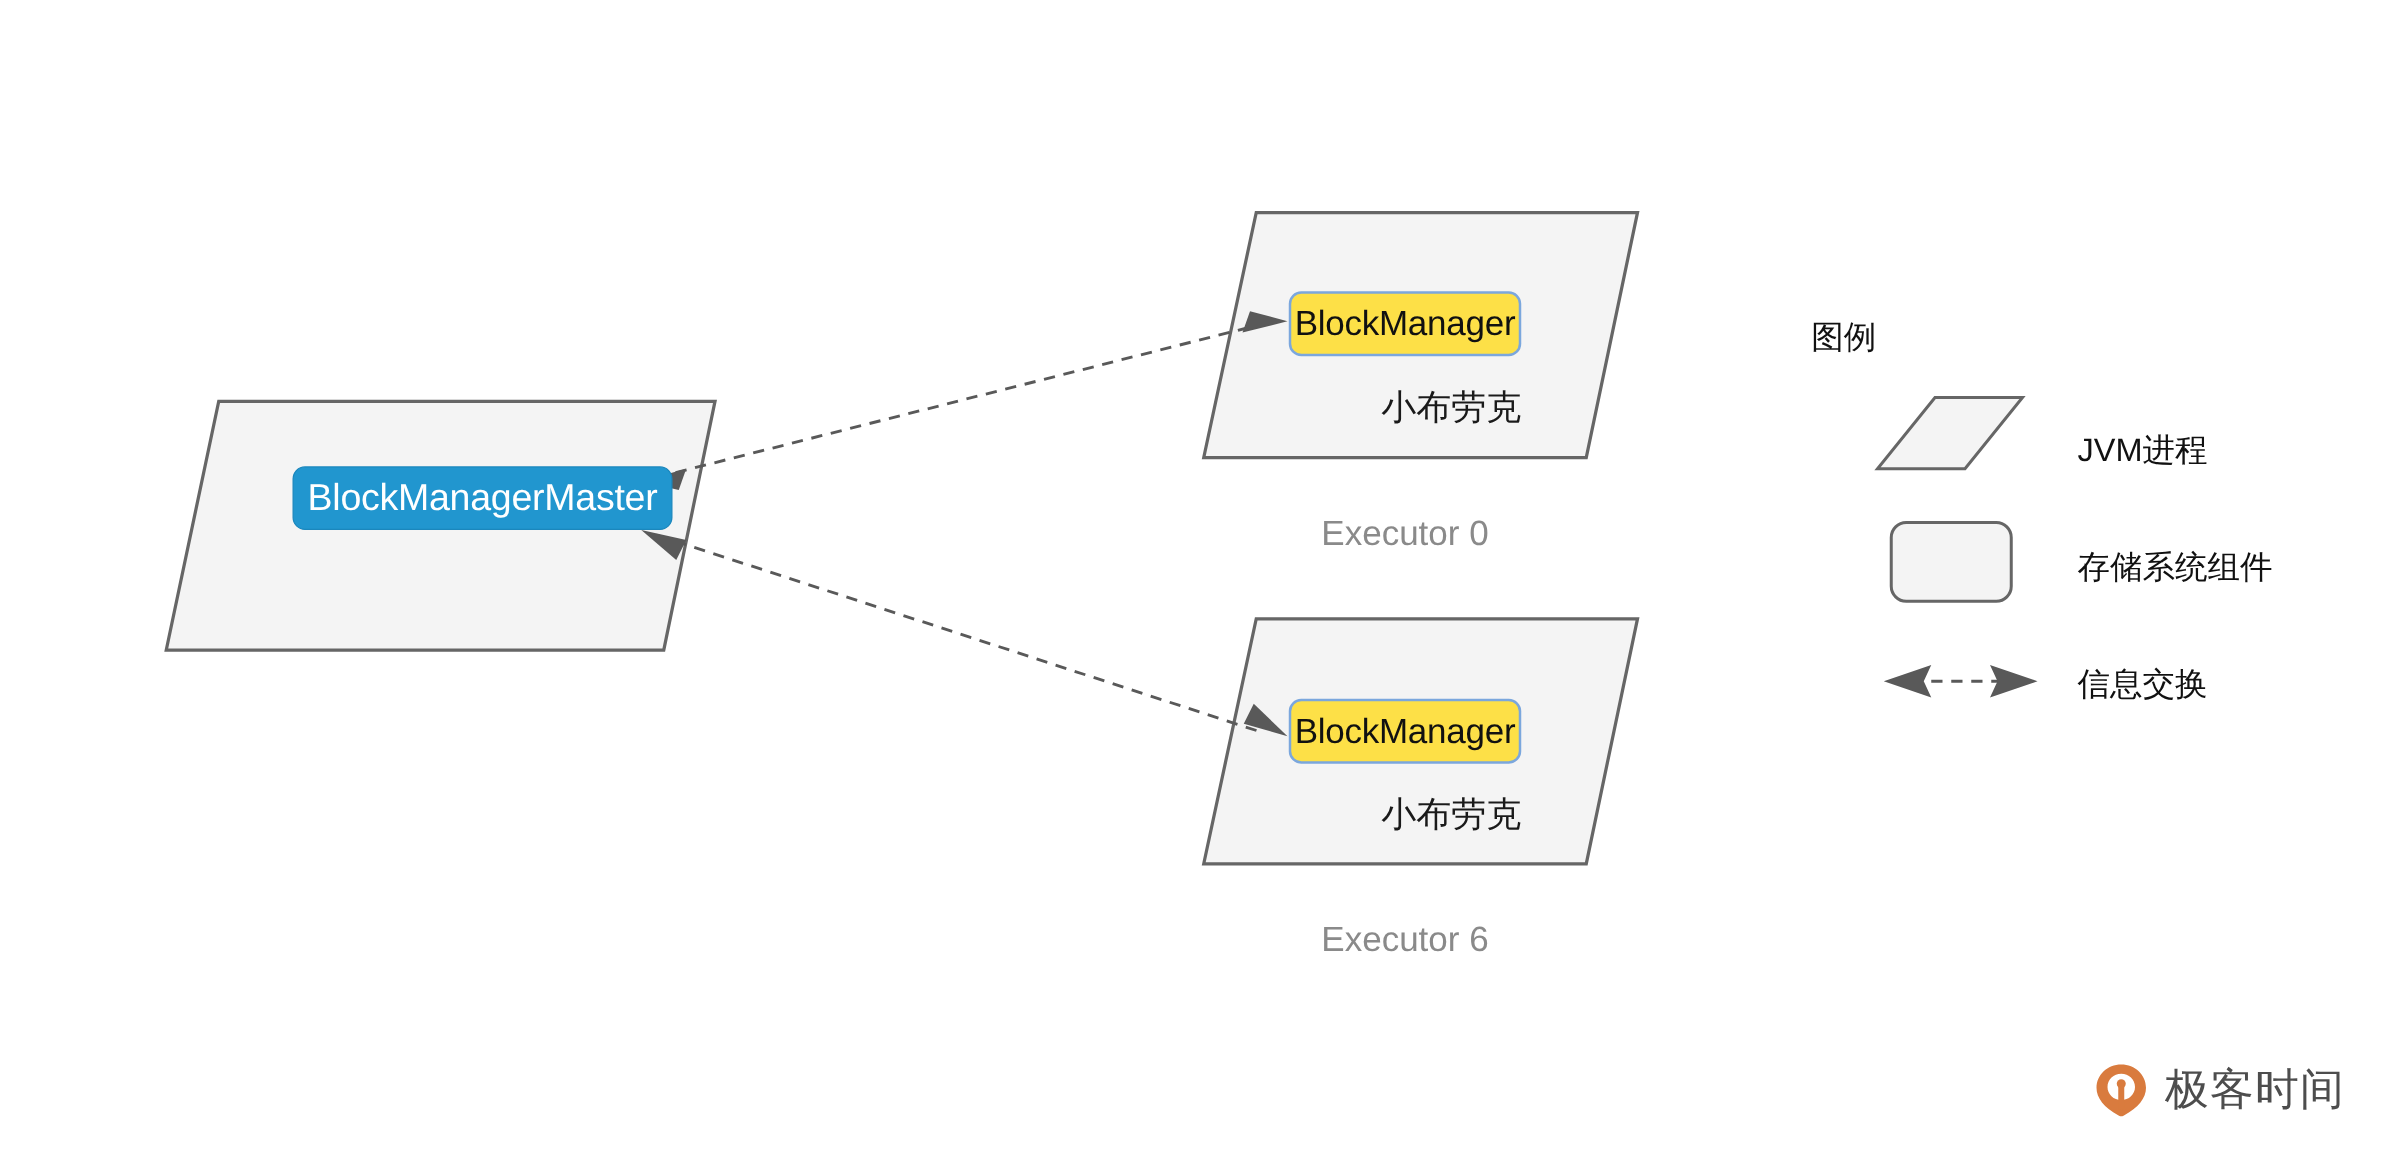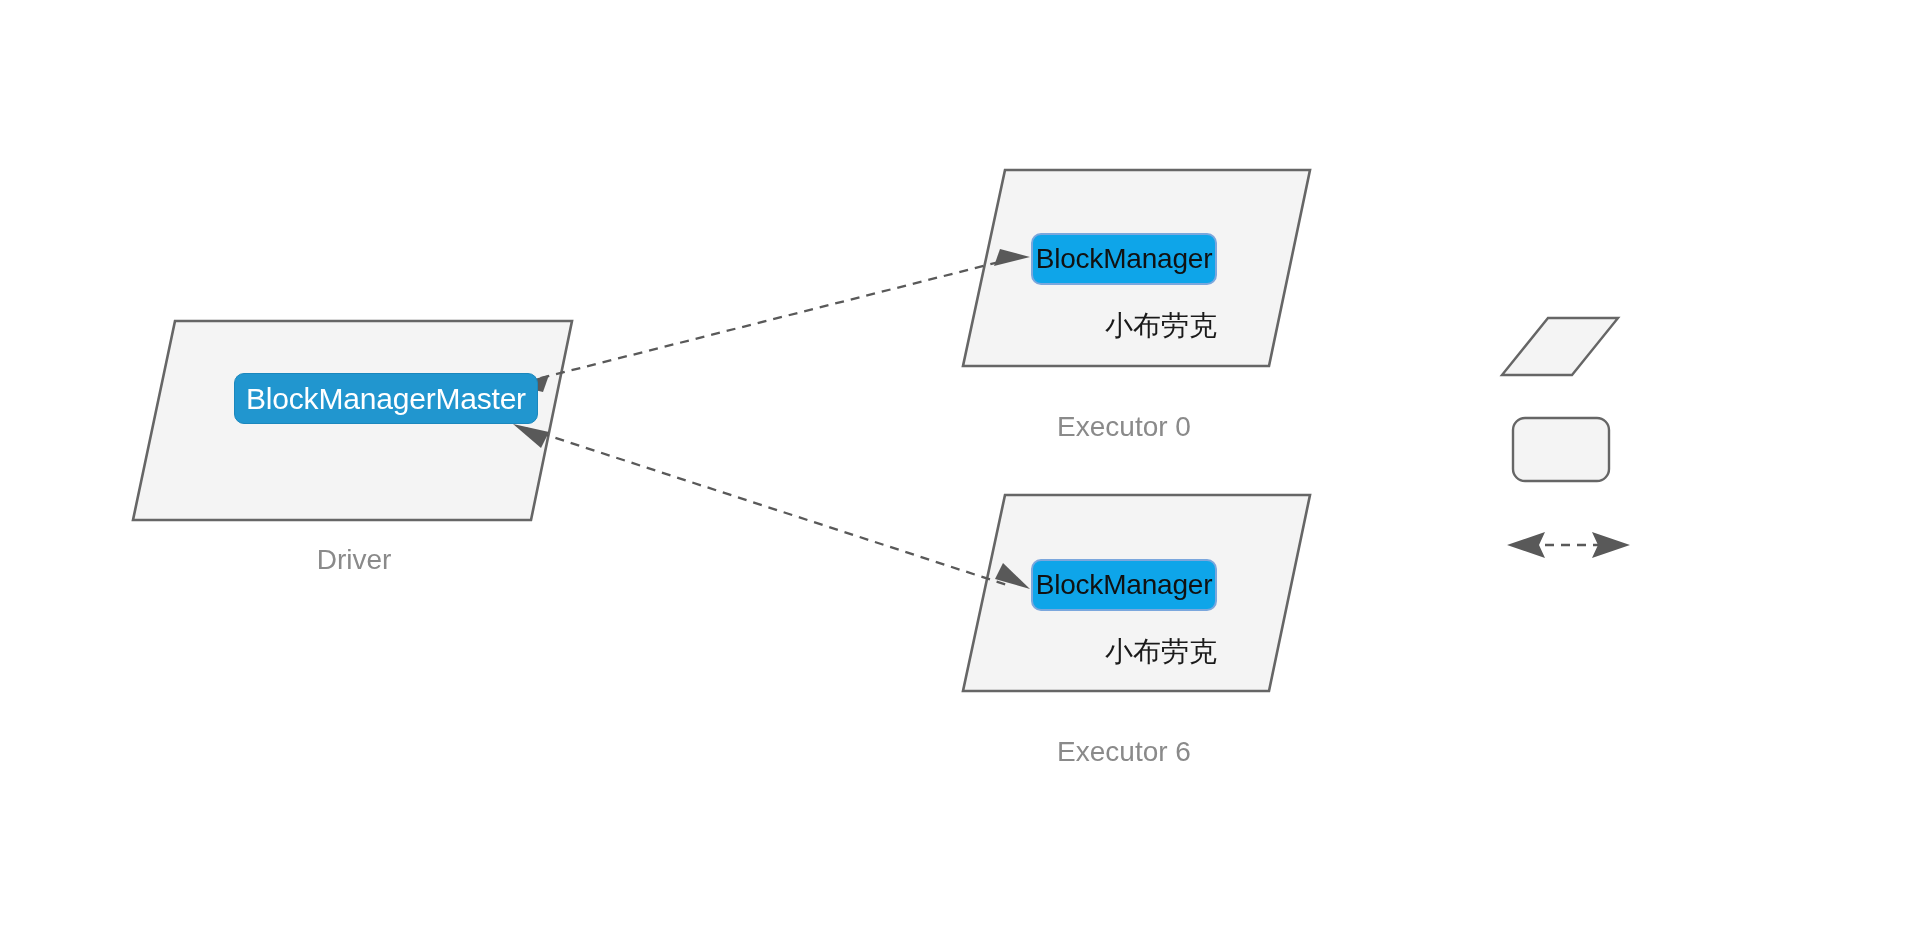--- a/index.html
+++ b/index.html
@@ -69,21 +69,21 @@
     white-space: nowrap;
   }
   .node-box.master {
     background: #2196cf;
     border: 1.5px solid #1b87bd;
     color: #ffffff;
     font-size: 30px;
     letter-spacing: -0.2px;
   }
   .node-box.blockmanager {
-    background: #0ea5e9;
+    background: #fde047;
     border: 2px solid #7ba7dd;
     color: #111111;
     font-size: 28px;
     letter-spacing: -0.2px;
   }
 
   .cn-inner-label {
     position: absolute;
     font-size: 28px;
     color: #1a1a1a;
@@ -180,29 +180,49 @@
     <rect class="legend-comp-shape" x="1513" y="418" width="96" height="63" rx="12" ry="12"></rect>
 
     <line class="legend-conn-line" x1="1529" y1="545" x2="1604" y2="545"></line>
     <polygon class="arrow-head" points="1507,545 1545,532 1539,545 1545,558"></polygon>
     <polygon class="arrow-head" points="1630,545 1592,532 1598,545 1592,558"></polygon>
   </svg>
 
   <div class="node-box master" style="left:199px; top:373px; width:304px; height:51px;margin-left:35px;">BlockManagerMaster</div>
 
 
-  <div class="process-caption" style="left:202px; top:544px; width:304px;">Driver</div>
 
   <div class="node-box blockmanager" style="left:1031px; top:233px; width:186px; height:52px;">BlockManager</div>
 
   <div class="cn-inner-label" style="left:1031px; top:307px; width:186px;">小布劳克</div>
 
   <div class="process-caption" style="left:1031px; top:411px; width:186px;">Executor 0</div>
 
   <div class="node-box blockmanager" style="left:1031px; top:559px; width:186px; height:52px;">BlockManager</div>
 
   <div class="cn-inner-label" style="left:1031px; top:633px; width:186px;">小布劳克</div>
 
   <div class="process-caption" style="left:1031px; top:736px; width:186px;">Executor 6</div>
 
-
+  <div id="legend">
+    <div class="legend-title">图例</div>
+
+    <div class="legend-label" style="left:213px; top:91px;">JVM进程</div>
+
+    <div class="legend-label" style="left:213px; top:184px;">存储系统组件</div>
+
+    <div class="legend-label" style="left:213px; top:278px;">信息交换</div>
+  </div>
+
+  <div id="brand">
+    <svg class="brand-mark" viewBox="0 0 44 44">
+      <path d="M22 1.5 C10.9 1.5 2.2 9.7 2.2 20.2 C2.2 28.2 8.0 36.0 20.2 42.6
+               C21.3 43.2 22.7 43.2 23.8 42.6 C36.0 36.0 41.8 28.2 41.8 20.2
+               C41.8 9.7 33.1 1.5 22 1.5 Z
+               M22 9.0 C28.1 9.0 33.0 13.7 33.0 19.6 C33.0 25.4 28.1 30.1 22 30.1
+               C15.9 30.1 11.0 25.4 11.0 19.6 C11.0 13.7 15.9 9.0 22 9.0 Z" fill="#d97b3e"></path>
+      <rect x="19.6" y="17.5" width="4.8" height="20.5" rx="2.2" fill="#d97b3e"></rect>
+      <circle cx="22" cy="17.0" r="3.6" fill="#d97b3e"></circle>
+    </svg>
+    <div class="brand-text">极客时间</div>
+  </div>
 
 </div>
 
 </body></html>

